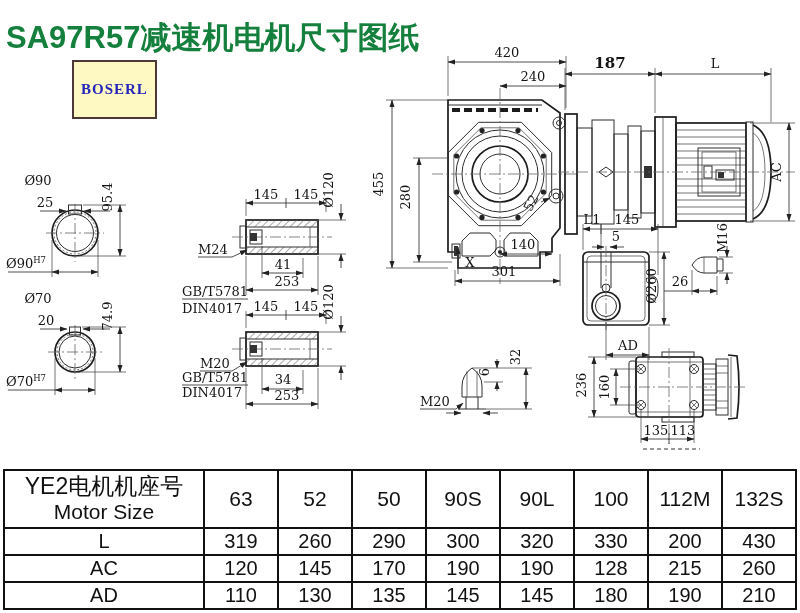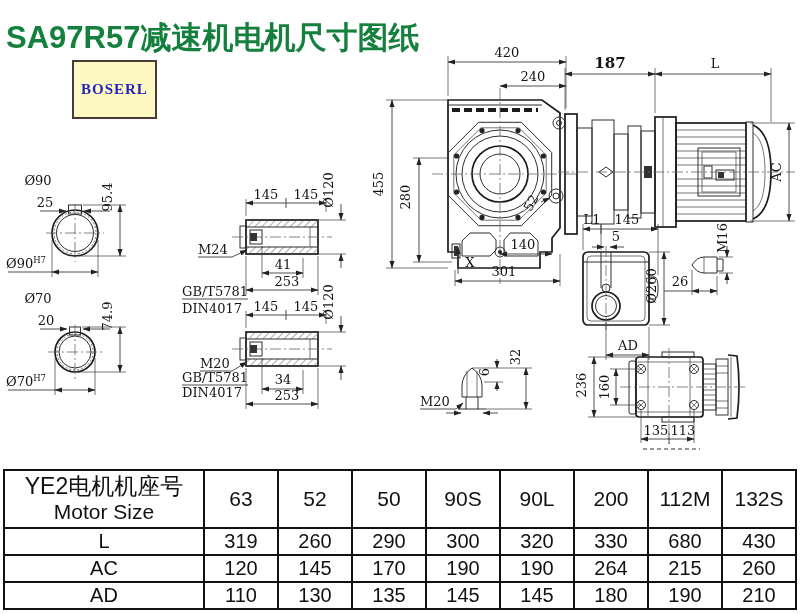--- a/index.html
+++ b/index.html
@@ -391,43 +391,43 @@
         <tr class="hrow">
       <td>
         <div class="hcn">YE2电机机座号</div>
         <div class="hen">Motor Size</div>
       </td>
       <td class="szc">63</td>
       <td class="szc">52</td>
       <td class="szc">50</td>
       <td class="szc">90S</td>
       <td class="szc">90L</td>
-      <td class="szc">200</td>
+      <td class="szc">100</td>
       <td class="szc">112M</td>
       <td class="szc">132S</td>
     </tr>
     <tr class="vrow">
       <td class="rl">L</td>
       <td>319</td>
       <td>260</td>
       <td>290</td>
       <td>300</td>
       <td>320</td>
       <td>330</td>
-      <td>680</td>
+      <td>200</td>
       <td>430</td>
     </tr>
     <tr class="vrow">
       <td class="rl">AC</td>
       <td>120</td>
       <td>145</td>
       <td>170</td>
       <td>190</td>
       <td>190</td>
-      <td>264</td>
+      <td>128</td>
       <td>215</td>
       <td>260</td>
     </tr>
     <tr class="vrow">
       <td class="rl">AD</td>
       <td>110</td>
       <td>130</td>
       <td>135</td>
       <td>145</td>
       <td>145</td>

